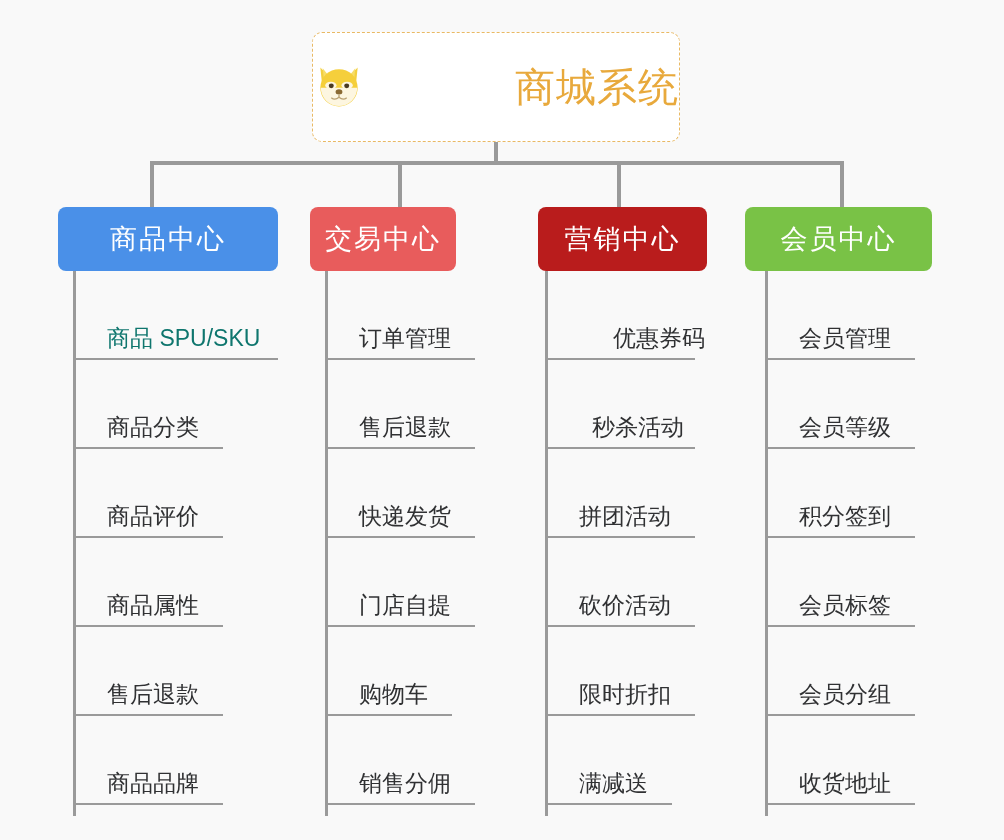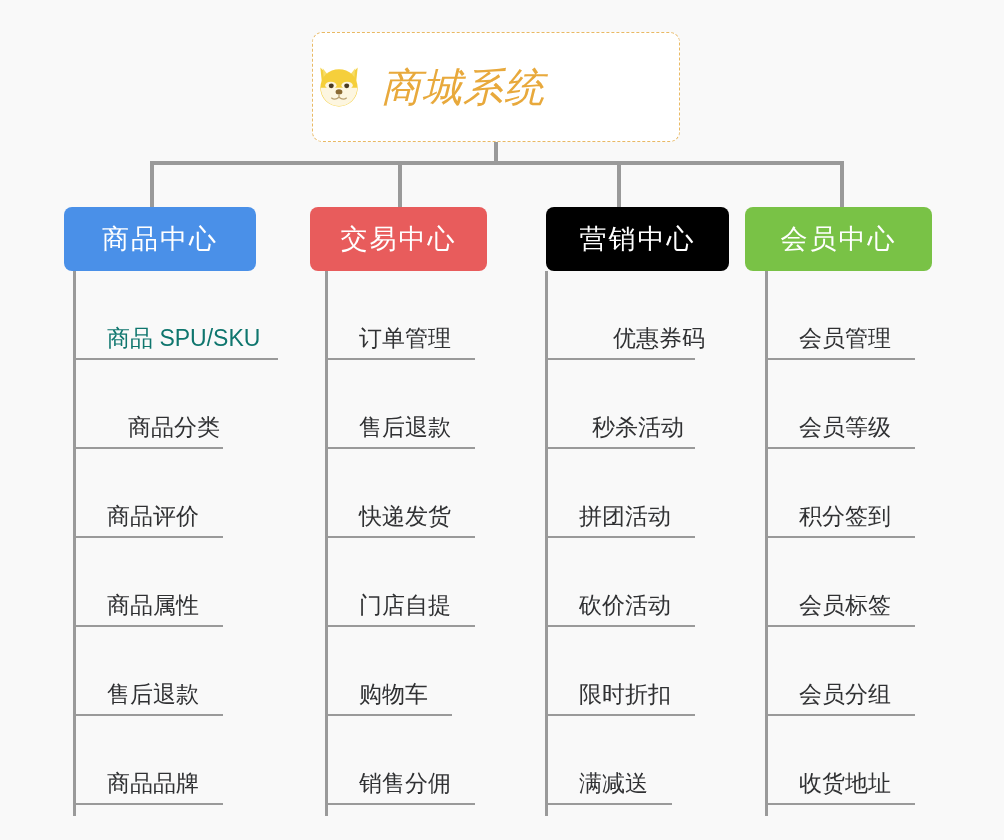--- a/index.html
+++ b/index.html
@@ -28,23 +28,22 @@
     left: 312px;
     top: 32px;
     width: 368px;
     height: 110px;
     box-sizing: border-box;
     background: #ffffff;
     border: 1px dashed #e9b964;
     border-radius: 10px;
     display: flex;
     align-items: center;
-    justify-content: flex-start;
+    justify-content: space-between;
     gap: 16px;
-    font-style: italic;
   }
   .root-emoji {
     font-size: 42px;
     line-height: 1;
     display: block;
     width: 52px;
     height: 52px;
   }
   .root-emoji svg { display:block; width: 52px; height: 52px; }
   .root-title {
@@ -149,31 +148,31 @@
 
   <div class="line v-line" style="left: 494px; top: 142px; width: 4px; height: 21px; background: rgb(154, 154, 154);"></div>
   <div class="line h-line" style="left: 150px; top: 161px; width: 694px; height: 4px; background: rgb(154, 154, 154);"></div>
 
   <div class="line v-line" style="left: 150px; top: 161px; width: 4px; height: 46px; background: rgb(154, 154, 154);"></div>
   <div class="line v-line" style="left: 398px; top: 161px; width: 4px; height: 46px; background: rgb(154, 154, 154);"></div>
   <div class="line v-line" style="left: 617px; top: 161px; width: 4px; height: 46px; background: rgb(154, 154, 154);"></div>
   <div class="line v-line" style="left: 840px; top: 161px; width: 4px; height: 46px; background: rgb(154, 154, 154);"></div>
 
   <div class="column" style="left:58px; width:230px;">
-    <div class="cat-box" style="left: 6px; width: 192px; background: rgb(74, 144, 232);">
+    <div class="cat-box" style="left: 0px; width: 220px; background: rgb(74, 144, 232);">
       <span>商品中心</span>
     </div>
     <div class="trunk" style="left: 15px; height: 545px; background: rgb(154, 154, 154);"></div>
     <div class="leaf-list" style="left:15px;">
       <div class="leaf">
         <span class="leaf-label" style="color: #0f766e;">商品 SPU/SKU</span>
         <span class="leaf-rule" style="width: 205px; background: rgb(154, 154, 154);"></span>
       </div>
       <div class="leaf">
-        <span class="leaf-label" style="color: rgb(48, 49, 51); margin-left: 21px;">商品分类</span>
+        <span class="leaf-label" style="color: rgb(48, 49, 51);">商品分类</span>
         <span class="leaf-rule" style="width: 150px; background: rgb(154, 154, 154);"></span>
       </div>
       <div class="leaf">
         <span class="leaf-label" style="color: rgb(48, 49, 51); text-align: center;">商品评价</span>
         <span class="leaf-rule" style="width: 150px; background: rgb(154, 154, 154);"></span>
       </div>
       <div class="leaf">
         <span class="leaf-label" style="color: rgb(48, 49, 51);">商品属性</span>
         <span class="leaf-rule" style="width: 150px; background: rgb(154, 154, 154);"></span>
       </div>
@@ -182,21 +181,21 @@
         <span class="leaf-rule" style="width: 150px; background: rgb(154, 154, 154);"></span>
       </div>
       <div class="leaf">
         <span class="leaf-label" style="color: rgb(48, 49, 51);">商品品牌</span>
         <span class="leaf-rule" style="width: 150px; background: rgb(154, 154, 154);"></span>
       </div>
     </div>
   </div>
 
   <div class="column" style="left:310px; width:220px;">
-    <div class="cat-box" style="left: 0px; width: 177px; background: rgb(232, 92, 92);">
+    <div class="cat-box" style="left: 0px; width: 146px; background: rgb(232, 92, 92);">
       <span>交易中心</span>
     </div>
     <div class="trunk" style="left: 15px; height: 545px; background: rgb(154, 154, 154);"></div>
     <div class="leaf-list" style="left:15px;">
       <div class="leaf">
         <span class="leaf-label" style="color: rgb(48, 49, 51);">订单管理</span>
         <span class="leaf-rule" style="width: 150px; background: rgb(154, 154, 154);"></span>
       </div>
       <div class="leaf">
         <span class="leaf-label" style="color: rgb(48, 49, 51);">售后退款</span>
@@ -215,21 +214,21 @@
         <span class="leaf-rule" style="width: 127px; background: rgb(154, 154, 154);"></span>
       </div>
       <div class="leaf">
         <span class="leaf-label" style="color: rgb(48, 49, 51);">销售分佣</span>
         <span class="leaf-rule" style="width: 150px; background: rgb(154, 154, 154);"></span>
       </div>
     </div>
   </div>
 
   <div class="column" style="left:530px; width:220px;">
-    <div class="cat-box" style="left: 16px; width: 183px; background: #000000;">
+    <div class="cat-box" style="left: 8px; width: 169px; background: #b91c1c;">
       <span>营销中心</span>
     </div>
     <div class="trunk" style="left: 15px; height: 545px; background: rgb(154, 154, 154);"></div>
     <div class="leaf-list" style="left:15px;">
       <div class="leaf">
         <span class="leaf-label" style="color: rgb(48, 49, 51); margin-left: 34px;">优惠券码</span>
         <span class="leaf-rule" style="width: 150px; background: rgb(154, 154, 154);"></span>
       </div>
       <div class="leaf">
         <span class="leaf-label" style="color: rgb(48, 49, 51); padding-left: 47px;">秒杀活动</span>

